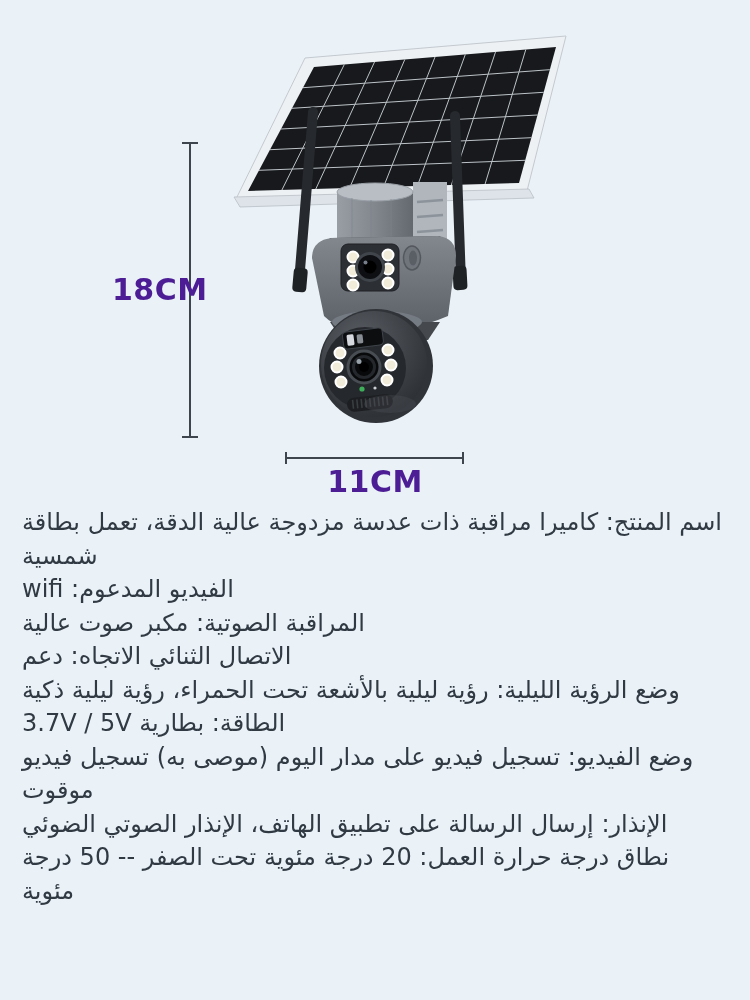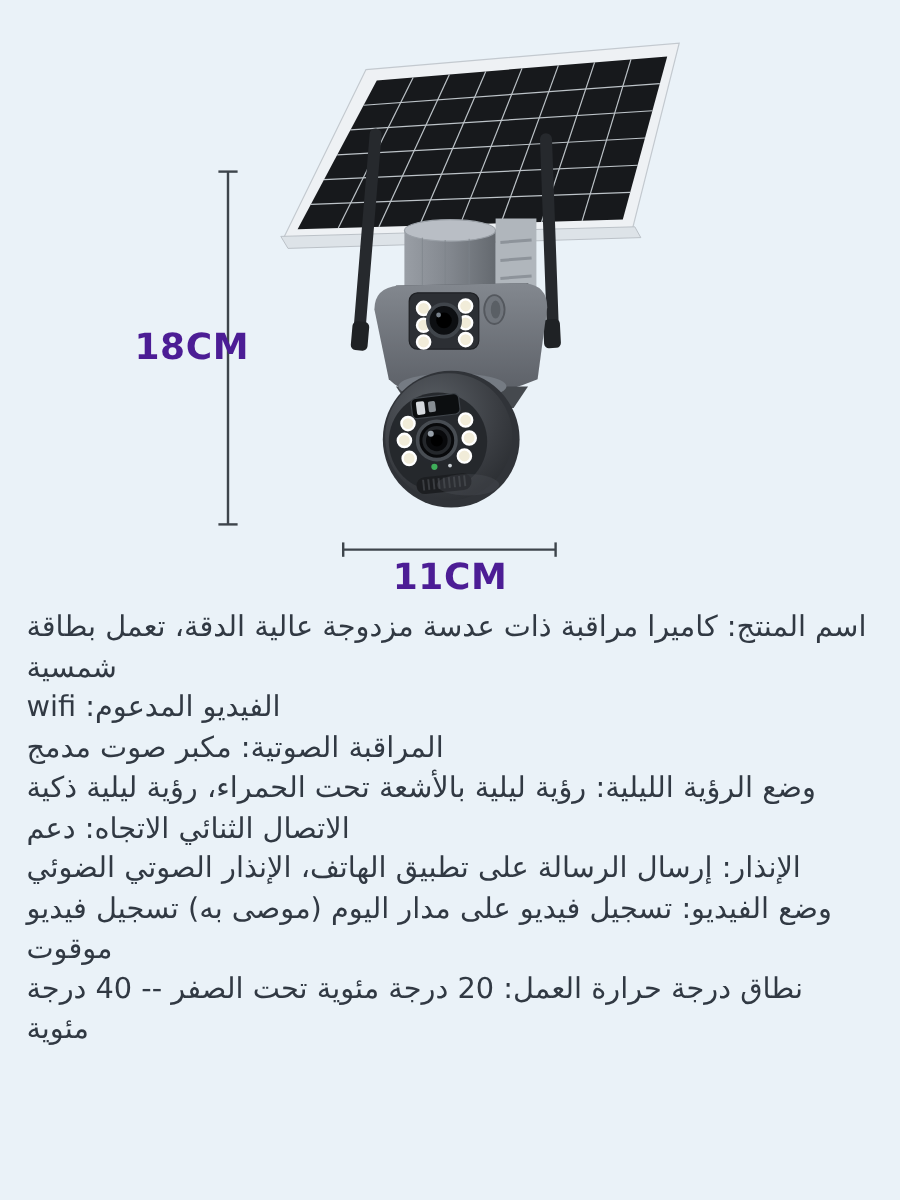--- a/index.html
+++ b/index.html
@@ -181,21 +181,22 @@
       </g>
     </svg>
 
     <div class="dim-label dim-h">18CM</div>
     <div class="dim-label dim-w">11CM</div>
   </div>
 
   <div class="specs" dir="rtl">
     <div class="spec-line">اسم المنتج: كاميرا مراقبة ذات عدسة مزدوجة عالية الدقة، تعمل بطاقة شمسية</div>
     <div class="spec-line">الفيديو المدعوم: wifi</div>
-    <div class="spec-line">المراقبة الصوتية: مكبر صوت مدمج</div>
+    <div class="spec-line">المراقبة الصوتية: مكبر صوت عالية</div>
+    <div class="spec-line">الاتصال الثنائي الاتجاه: دعم</div>
     <div class="spec-line">وضع الرؤية الليلية:  رؤية ليلية بالأشعة تحت الحمراء، رؤية ليلية ذكية</div>
-    <div class="spec-line">الاتصال الثنائي الاتجاه: دعم</div>
+    <div class="spec-line">الطاقة: بطارية 3.7V / 5V</div>
+    <div class="spec-line">وضع الفيديو: تسجيل فيديو على مدار اليوم (موصى به) تسجيل فيديو موقوت</div>
     <div class="spec-line">الإنذار: إرسال الرسالة على تطبيق الهاتف، الإنذار الصوتي الضوئي</div>
-    <div class="spec-line">وضع الفيديو: تسجيل فيديو على مدار اليوم (موصى به) تسجيل فيديو موقوت</div>
-    <div class="spec-line">نطاق درجة حرارة العمل: 20 درجة مئوية تحت الصفر -- 40 درجة مئوية</div>
+    <div class="spec-line">نطاق درجة حرارة العمل: 20 درجة مئوية تحت الصفر -- 50 درجة مئوية</div>
   </div>
 
 </div>
 
 </body></html>

